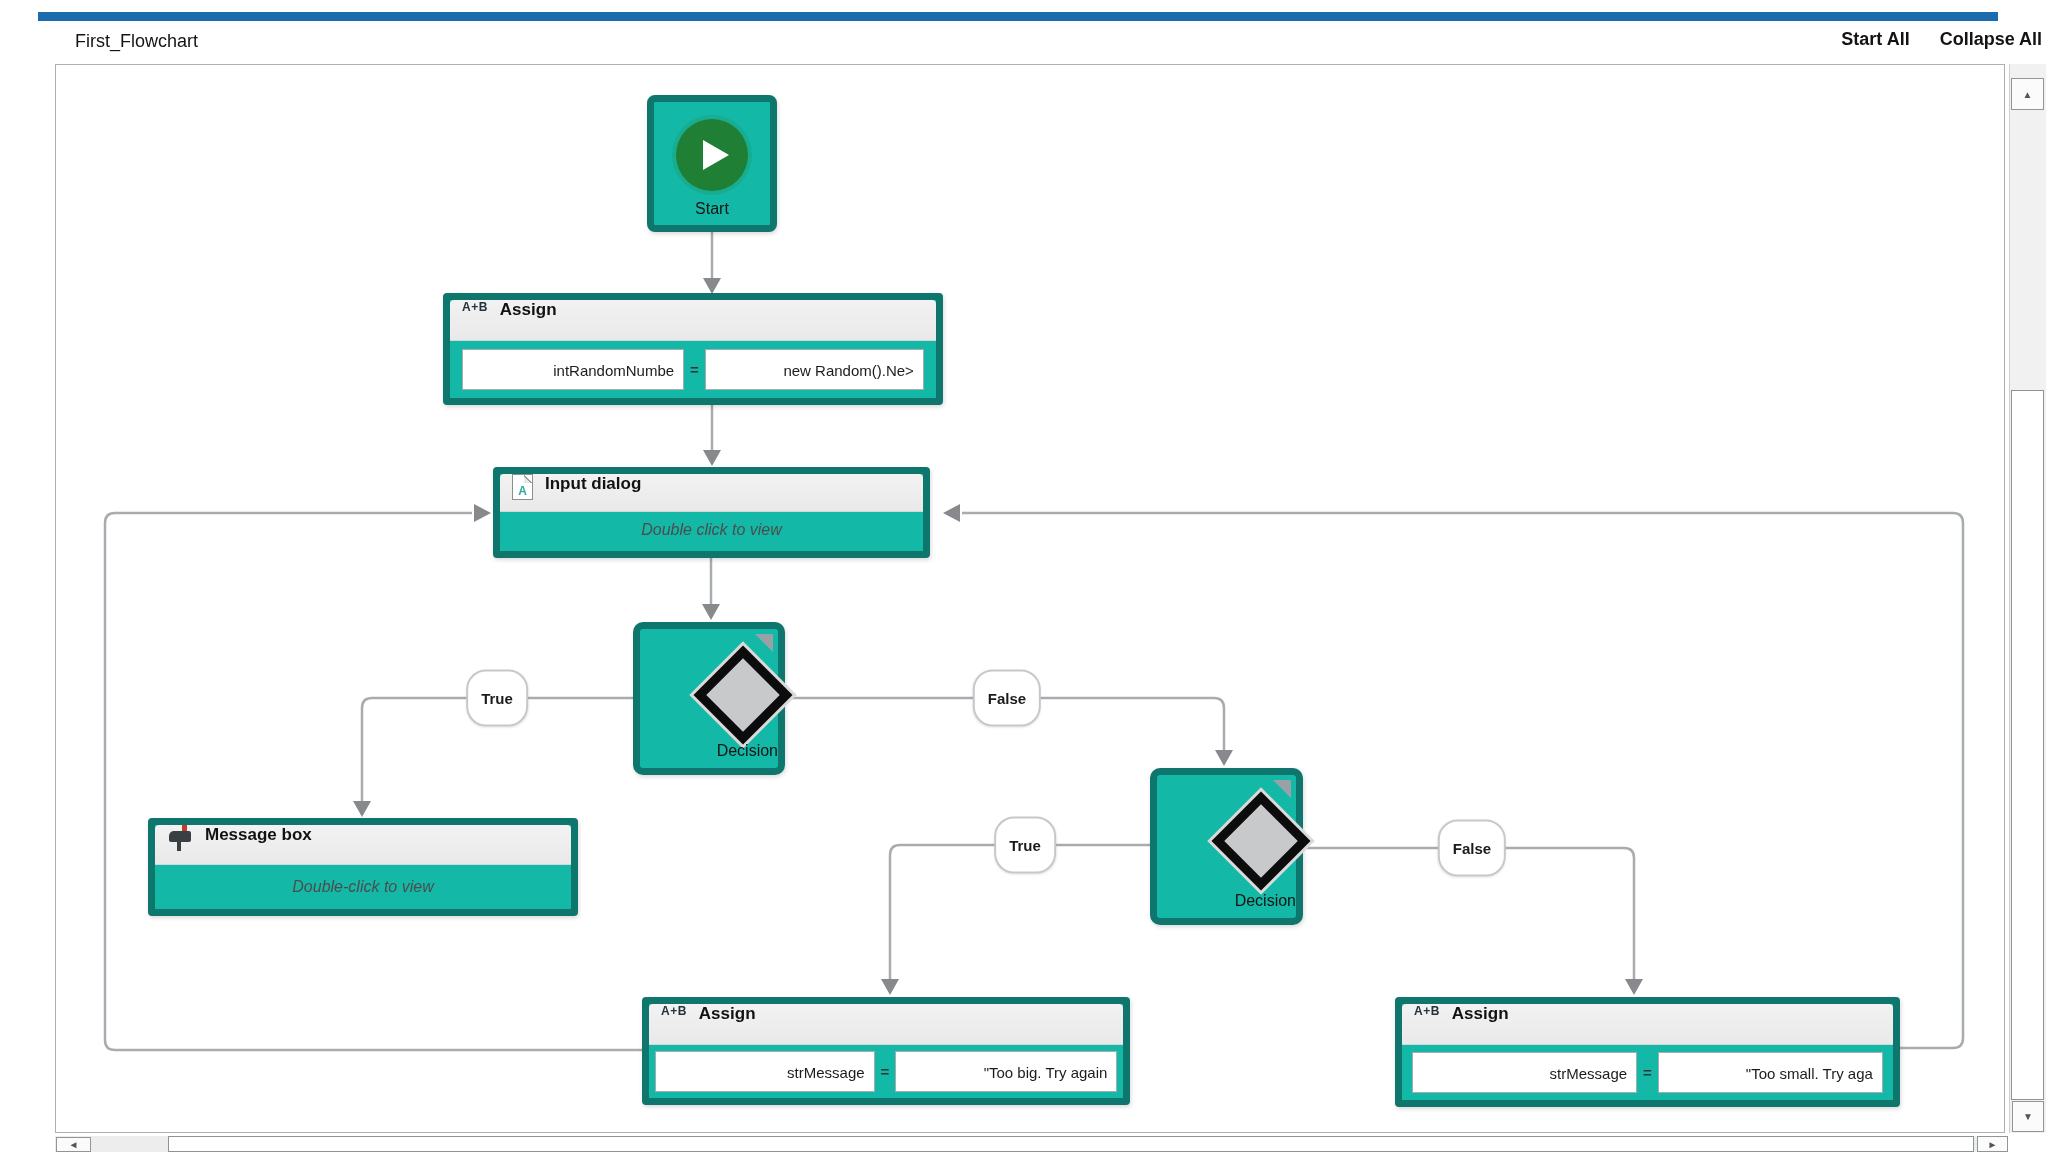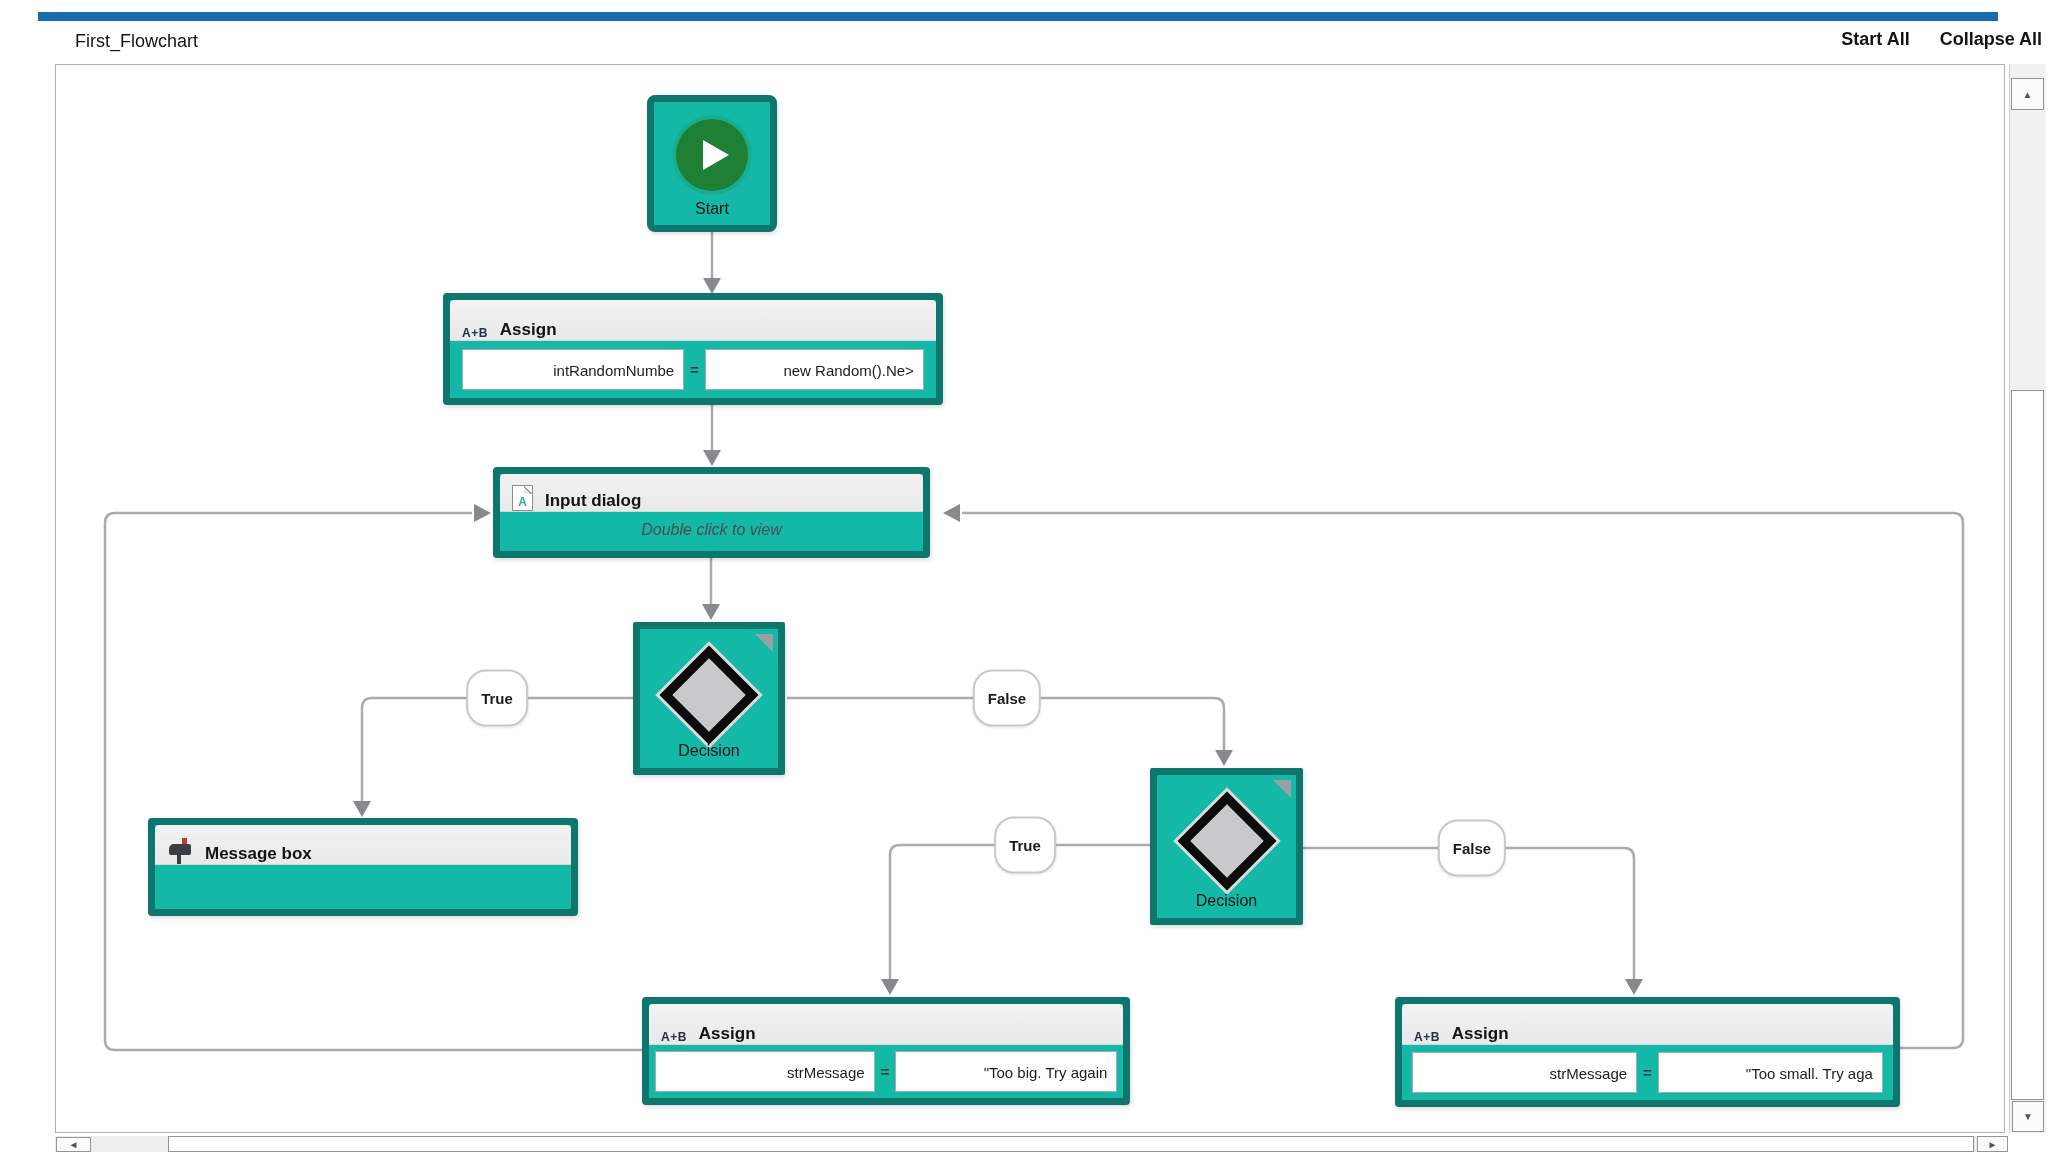--- a/index.html
+++ b/index.html
@@ -13,21 +13,21 @@
   .header-actions .action{font-size:18px;font-weight:700;color:#141414;cursor:pointer;}
 
   
   .canvas{position:absolute;left:55px;top:64px;width:1950px;height:1069px;background:#fff;
           border:1px solid #aeb0b2;box-sizing:border-box;}
   .connectors{position:absolute;left:0;top:0;width:2048px;height:1152px;pointer-events:none;}
 
   
   .node{position:absolute;background:#14b8a6;border:7px solid #0f766e;border-radius:4px;
         box-shadow:1px 2px 4px rgba(0,0,0,.15);box-sizing:border-box;}
-  .activity .hdr{height:40px;display:flex;align-items:flex-end;gap:12px;padding:0 12px;
+  .activity .hdr{height:40px;display:flex;align-items:flex-start;gap:12px;padding:0 12px;
         background:linear-gradient(#f2f2f2,#e9e9e9);border-bottom:1px solid #d6d6d6;
         border-radius:4px 4px 0 0;}
   .activity .hdr .t{font-weight:700;font-size:17px;color:#121212;}
   .ab{font-size:12px;font-weight:700;color:#25313d;letter-spacing:.5px;}
   .bod{display:flex;align-items:center;justify-content:center;gap:6px;height:calc(100% - 41px);text-align:right;}
   .field{border:1px solid #a6abb0;background:#fff;height:41px;line-height:41px;padding:0 9px;
          font-size:15px;color:#1c1c1c;white-space:nowrap;overflow:hidden;box-sizing:border-box;}
   .eq{font-size:15px;font-weight:700;color:#333;}
   .hint{font-style:italic;font-size:16px;color:#4d4d4d;}
 
@@ -35,21 +35,21 @@
   .node-start{left:647px;top:95px;width:130px;height:137px;border-radius:8px;
               display:flex;flex-direction:column;align-items:center;}
   .play-circle{margin-top:17px;width:72px;height:72px;border-radius:50%;
                display:flex;align-items:center;justify-content:center;
                box-shadow:0 0 0 4px rgba(31,127,52,.18);}
   .play-tri{width:0;height:0;border-left:26px solid #fff;border-top:15px solid transparent;
             border-bottom:15px solid transparent;margin-left:8px;}
   .node-label{margin-top:9px;font-size:16px;color:#141414;}
 
   
-  .decision{display:flex;flex-direction:column;align-items:center;border-radius:2px;}
+  .decision{display:flex;flex-direction:column;align-items:flex-end;border-radius:10px;}
   .decision-1{left:633px;top:622px;width:152px;height:153px;}
   .decision-2{left:1150px;top:768px;width:153px;height:157px;}
   .fold{position:absolute;top:5px;right:5px;width:0;height:0;
         border-top:18px solid #99a1a7;border-left:18px solid transparent;}
   .diamond{margin-top:31px;width:52px;height:52px;background:#c7c9cb;border:9px solid #0c0c0c;
            transform:rotate(45deg);box-shadow:0 0 0 3px #dadada;}
   .dlabel{position:absolute;bottom:8px;font-size:16px;color:#141414;}
 
   
   .assign-1{left:443px;top:293px;width:500px;height:112px;}
@@ -181,20 +181,23 @@
 
   <div class="node activity message-box">
     <div class="hdr">
       <span class="mbx">
         <span class="mbx-flag" style="background:#c23b2e"></span>
         <span class="mbx-body"></span>
         <span class="mbx-post"></span>
       </span>
       <span class="t">Message box</span>
     </div>
+    <div class="bod">
+      <span class="hint">Double-click to view</span>
+    </div>
   </div>
 
   <div class="node decision decision-2">
     <span class="fold"></span>
     <span class="diamond"></span>
     <span class="dlabel">Decision</span>
   </div>
 
   <div class="node activity assign-2">
     <div class="hdr">

